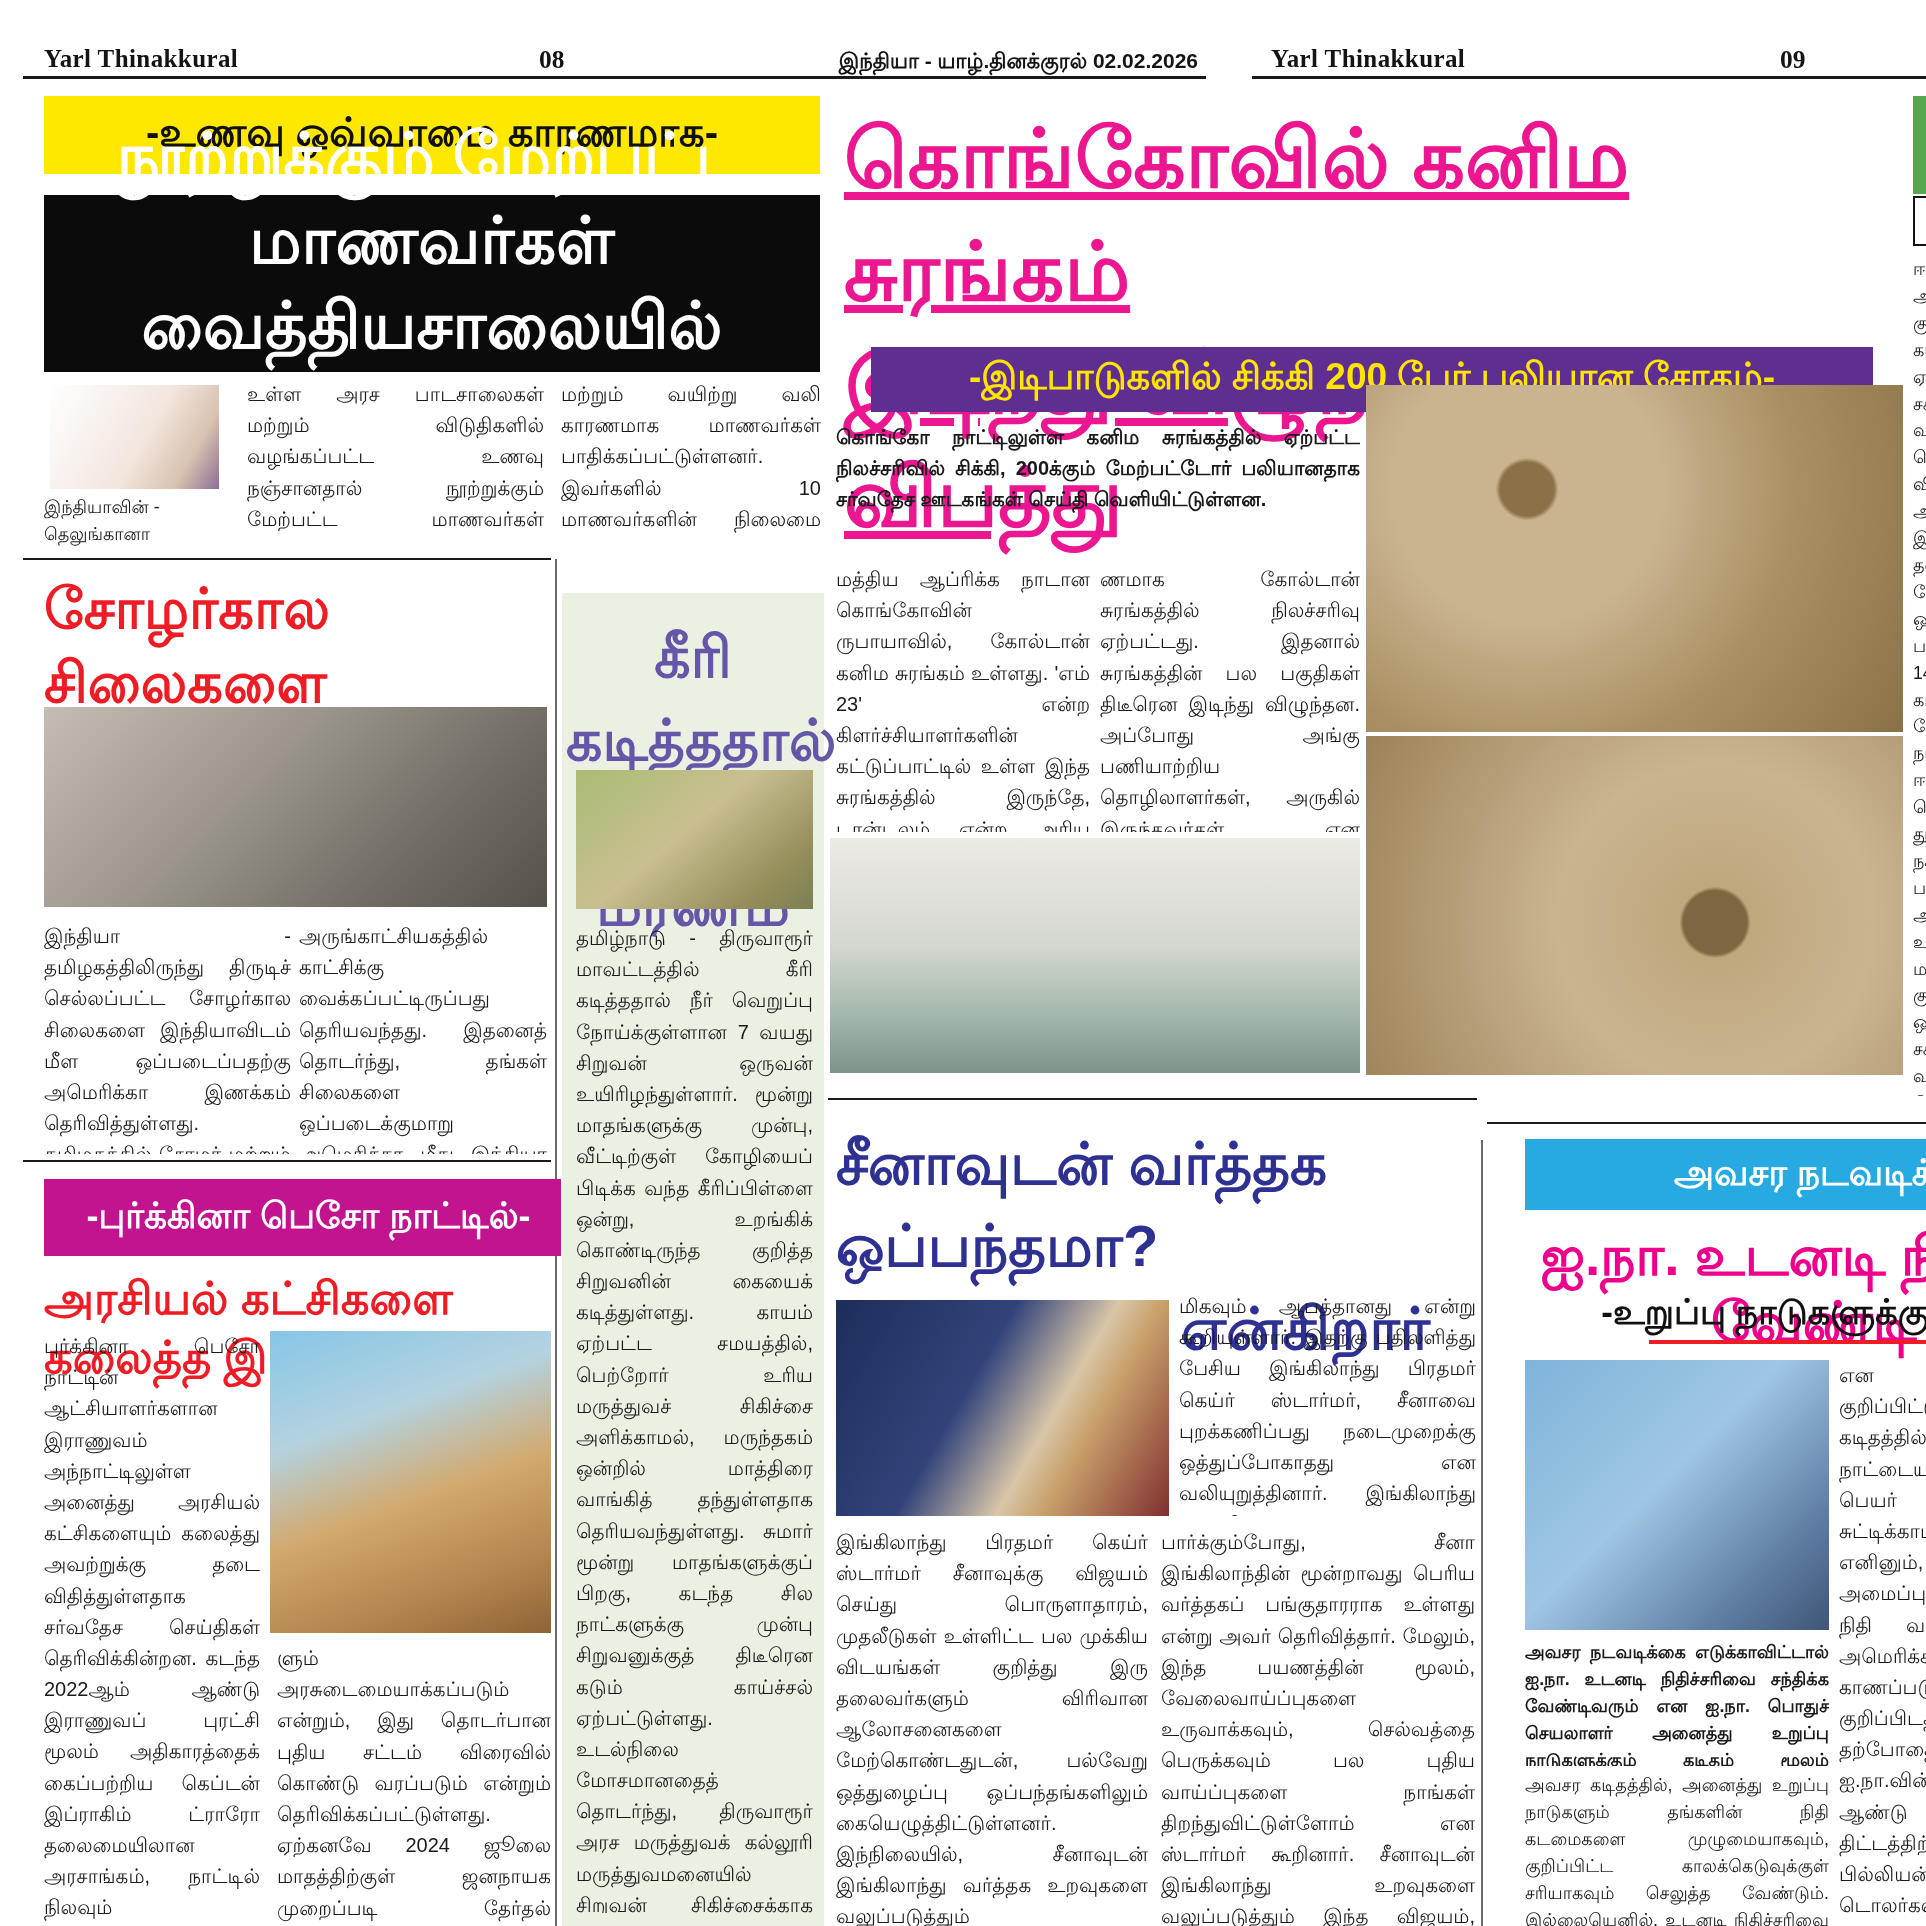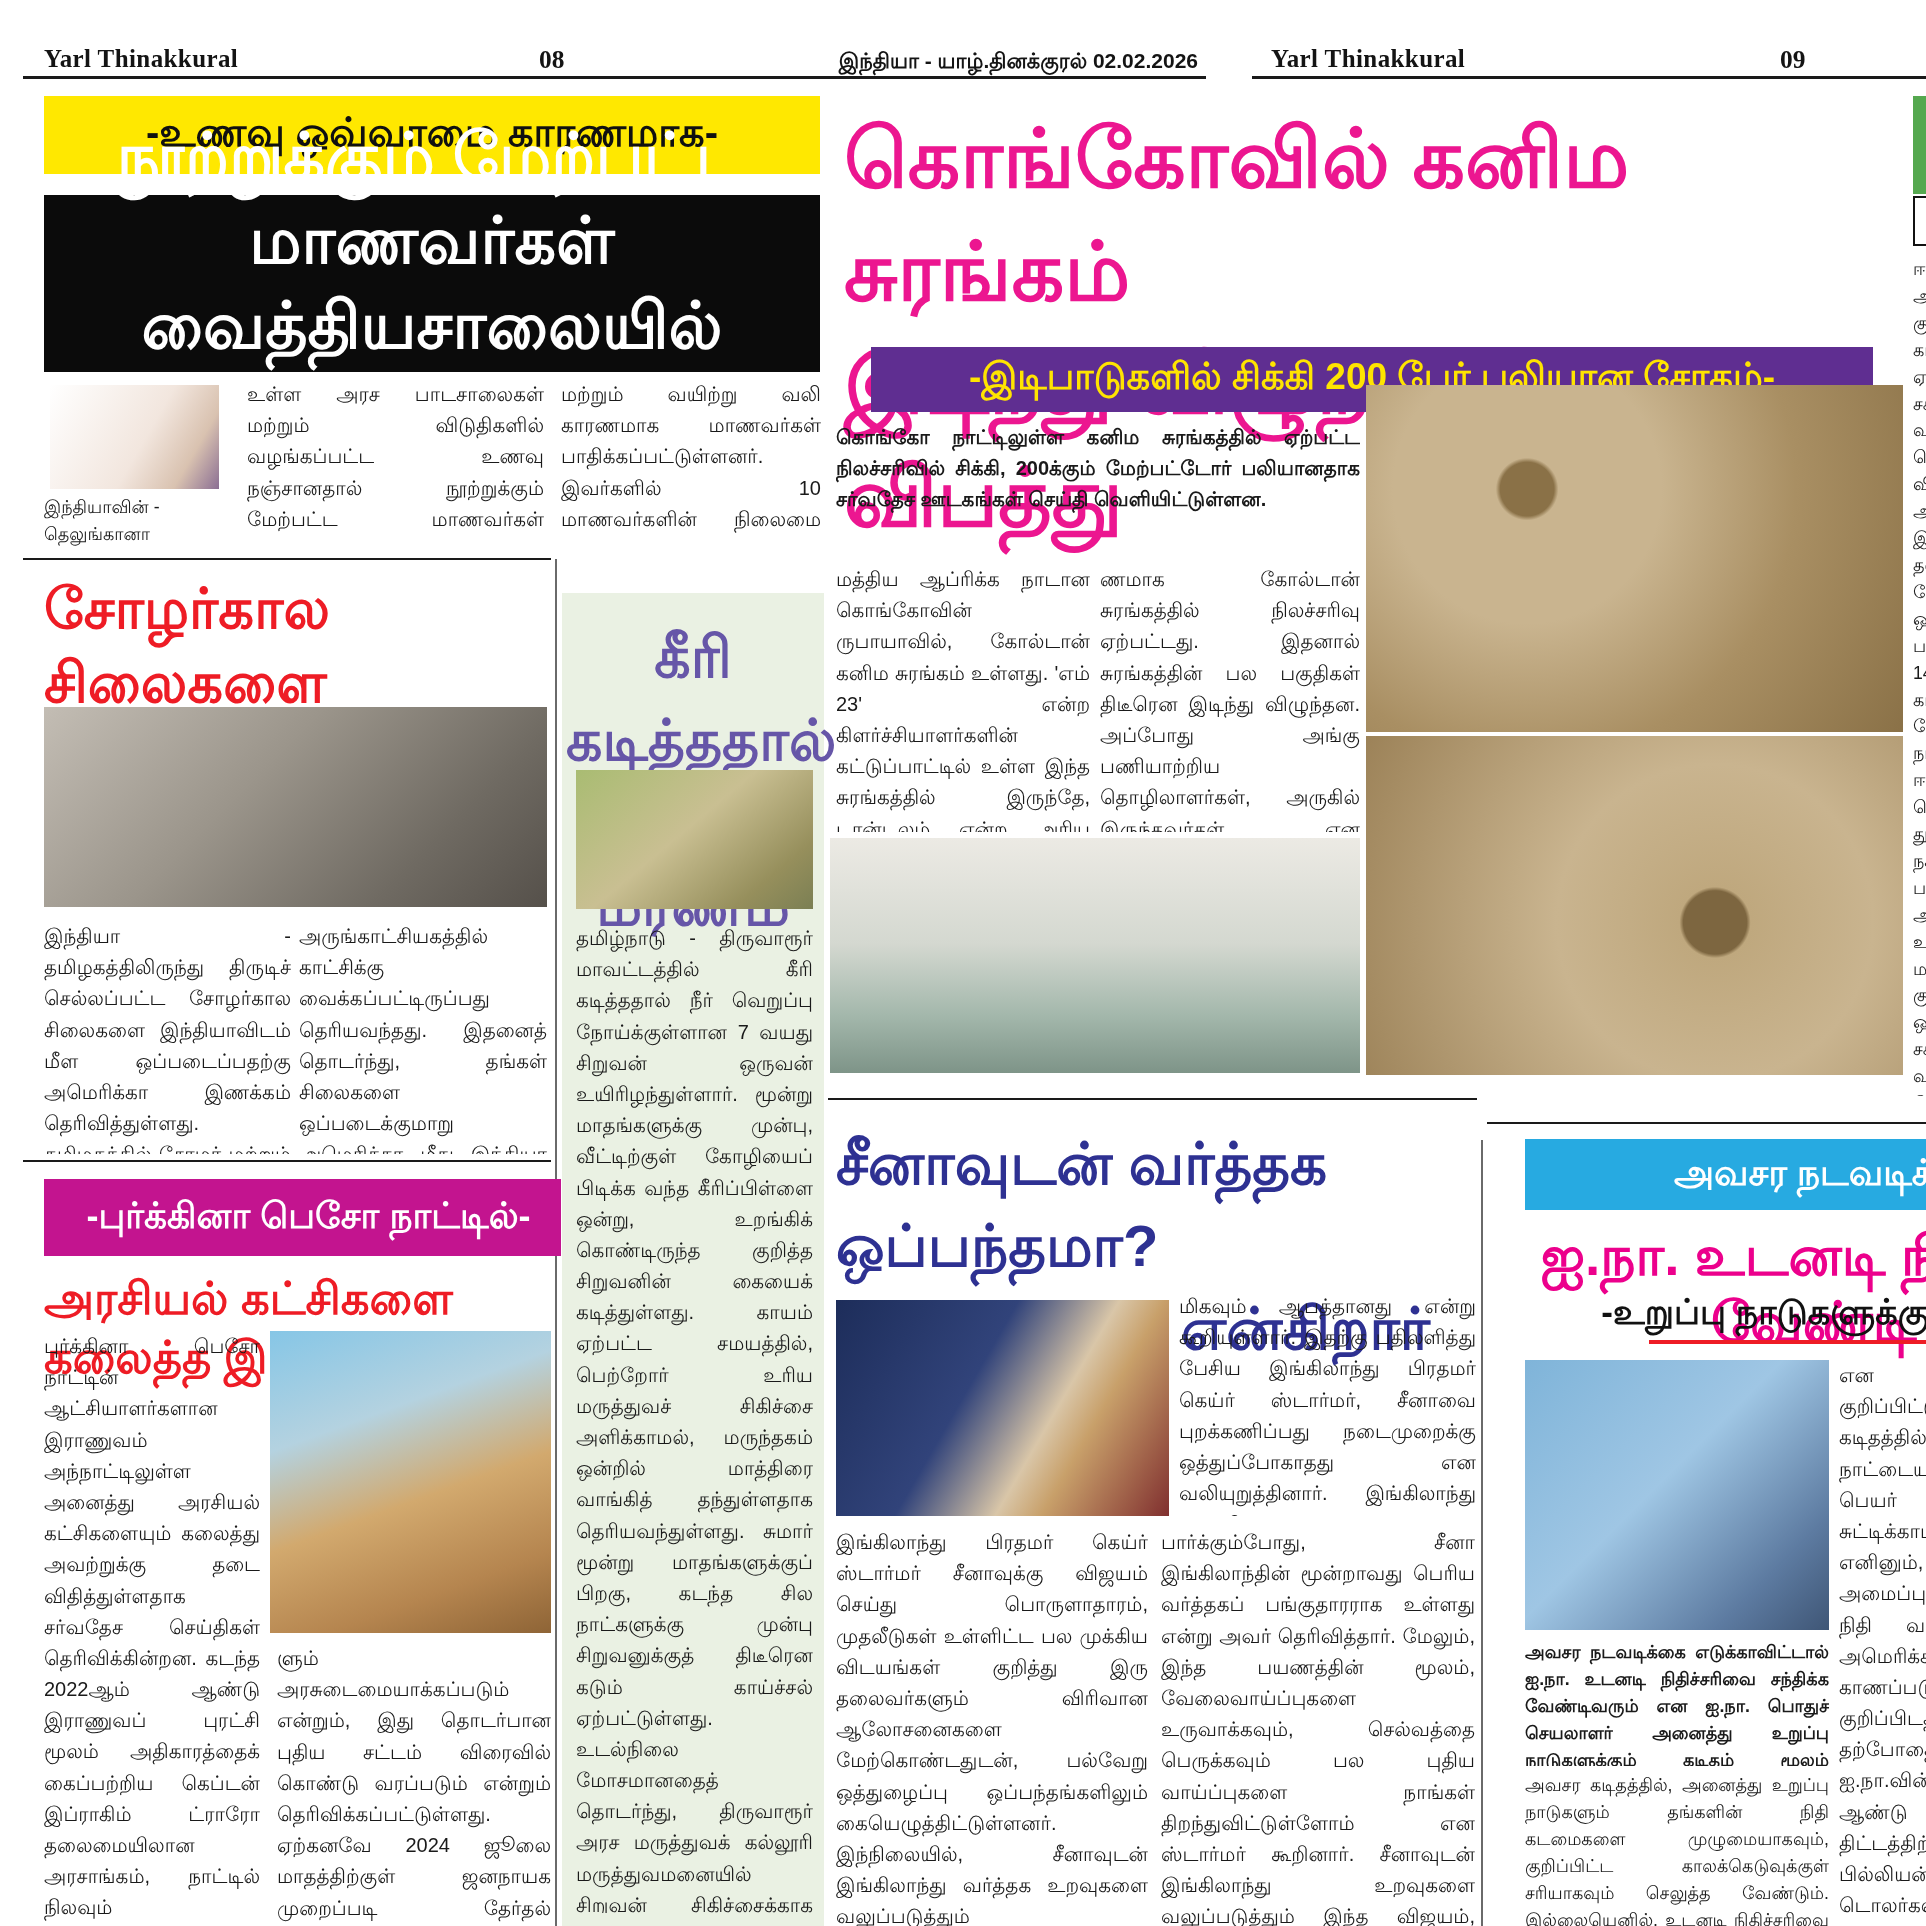--- a/index.html
+++ b/index.html
@@ -89,21 +89,21 @@
   <section>
     <div class="abs rule-h" style="left:23px;top:1160px;width:528px;height:1.9px;"></div>
     <div class="abs banner-magenta" style="left:44px;top:1179px;width:505px;height:77px;">-புர்க்கினா பெசோ நாட்டில்-</div>
     <div class="abs head-red" style="left:44px;top:1269px;width:507px;font-size:45px;">அரசியல் கட்சிகளை கலைத்த இராணுவம்</div>
     <div class="abs photo" style="left:270px;top:1331px;width:281px;height:302px;background:linear-gradient(160deg,#86c6e6,#b4d2e0 30%,#d2a96e 55%,#b5854f 80%,#8e6436);"></div>
     <div class="abs body-text" style="left:44px;top:1331px;width:216px;height:616px;">புர்க்கினா பெசோ நாட்டின் ஆட்சியாளர்களான இராணுவம் அந்நாட்டிலுள்ள அனைத்து அரசியல் கட்சிகளையும் கலைத்து அவற்றுக்கு தடை விதித்துள்ளதாக சர்வதேச செய்திகள் தெரிவிக்கின்றன. கடந்த 2022ஆம் ஆண்டு இராணுவப் புரட்சி மூலம் அதிகாரத்தைக் கைப்பற்றிய கெப்டன் இப்ராகிம் ட்ராரோ தலைமையிலான அரசாங்கம், நாட்டில் நிலவும் பிரிவினைகளைத் தவிர்க்கவும், நாட்டை மறுசீரமைக்கவும் இந்த நடவடிக்கை எடுக்கப்பட்டுள்ளதாகத் தெரிவித்துள்ளது. இது குறித்து உள்துறை அமைச்சர் எமில் ஜெர்போ கூறுகையில், நாட்டில் உள்ள நூற்றுக்கும் மேற்பட்ட அரசியல் கட்சிகள் மக்களிடையே ஒற்றுமையின்மையை வளர்ப்பதுடன், நாட்டின் சமூகக் கட்டமைப்பைச் சிதைக்கின்றன. எனவே அவை அனைத்தும் கலைக்கப்படுகின்றன என அறிவித்துள்ளார். இந்தத் தடையைத் தொடர்ந்து, அனைத்து அரசியல் கட்சிகளின் சொத்துக்க</div>
     <div class="abs body-text" style="left:277px;top:1643px;width:274px;height:304px;">ளும் அரசுடைமையாக்கப்படும் என்றும், இது தொடர்பான புதிய சட்டம் விரைவில் கொண்டு வரப்படும் என்றும் தெரிவிக்கப்பட்டுள்ளது. ஏற்கனவே 2024 ஜூலை மாதத்திற்குள் ஜனநாயக முறைப்படி தேர்தல் நடத்தப்படும் என்று உறுதியளித்திருந்த இராணுவ அரசு, பின்னர் தனது ஆட்சிக் காலத்தை மேலும் ஐந்து ஆண்டுகளுக்கு நீடித்தமை குறிப்பிடத்தக்கது. ட்ராரோ தலைமையிலான இந்த நடவடிக்கை, எதிர்க்கட்சிகளின் குரலை ஒடுக்கும் முயற்சி என விமர்சகர்கள் கூறினாலும், அவரது ஆதரவாளர்கள் இதனை நாட்டின் வளர்ச்சிக்கான ஒரு முக்கிய மைல்கல்லாகப் பார்க்கின்றனர்.</div>
   </section>
 
   <section>
-    <div class="abs head-congo" style="left:844px;top:102px;width:1063px;">
+    <div class="abs head-congo" style="left:844px;top:102px;width:1063px;text-decoration:underline;">
       <div>கொங்கோவில் கனிம சுரங்கம்</div>
       <div>இடிந்து விழுந்து கோர விபத்து</div>
     </div>
     <div class="abs banner-purple" style="left:871px;top:347px;width:1002px;height:65px;">-இடிபாடுகளில் சிக்கி 200 பேர் பலியான சோகம்-</div>
     <div class="abs body-text lead" style="left:836px;top:422px;width:524px;height:137px;">கொங்கோ நாட்டிலுள்ள கனிம சுரங்கத்தில் ஏற்பட்ட நிலச்சரிவில் சிக்கி, 200க்கும் மேற்பட்டோர் பலியானதாக சர்வதேச ஊடகங்கள் செய்தி வெளியிட்டுள்ளன.</div>
     <div class="abs body-text" style="left:836px;top:564px;width:254px;height:268px;">மத்திய ஆப்ரிக்க நாடான கொங்கோவின் ருபாயாவில், கோல்டான் கனிம சுரங்கம் உள்ளது. 'எம் 23' என்ற கிளர்ச்சியாளர்களின் கட்டுப்பாட்டில் உள்ள இந்த சுரங்கத்தில் இருந்தே, டான்டலம் என்ற அரிய உலோகம் வெட்டி எடுக்கப்படுகிறது. வெப்பத்தை தாங்கும் இந்த உலோகம் ஸ்மார்ட் போன், கணினி, விமான இயந்திரங்கள் போன்றவற்றில் பயன்படுத்தப்படுகிறது. கடந்த 28ல், கனமழை கார</div>
     <div class="abs body-text" style="left:1100px;top:564px;width:260px;height:268px;">ணமாக கோல்டான் சுரங்கத்தில் நிலச்சரிவு ஏற்பட்டது. இதனால் சுரங்கத்தின் பல பகுதிகள் திடீரென இடிந்து விழுந்தன. அப்போது அங்கு பணியாற்றிய தொழிலாளர்கள், அருகில் இருந்தவர்கள் என ஏராளமானவர்கள் மண்ணில் புதைந்தனர். இடிபாடுகளில் சிக்கி, 200க்கும் மேற்பட்டோர் உயிரிழந்தனர். பலர் மாயமாகி இருப்பதால் பலி அதிகரிக்கக்கூடும் என, அஞ்சப்படுகிறது. இந்த சுரங்க விபத்து கொங்கோவை உலுக்கி உள்ளது.</div>
     <div class="abs photo" style="left:1366px;top:385px;width:537px;height:347px;background:radial-gradient(circle at 30% 30%,#8a7147 6%,#c9b48f 7%,#c9b48f 30%,#a98f63 60%,#8a7147);"></div>
     <div class="abs photo" style="left:1366px;top:736px;width:537px;height:339px;background:radial-gradient(circle at 65% 55%,#7d6640 8%,#bfa87e 9%,#c9b48f 40%,#9c8258);"></div>
     <div class="abs photo" style="left:830px;top:838px;width:530px;height:235px;background:linear-gradient(180deg,#eceae4,#d4d8d0 45%,#a4b8ac 75%,#7e9488);"></div>

